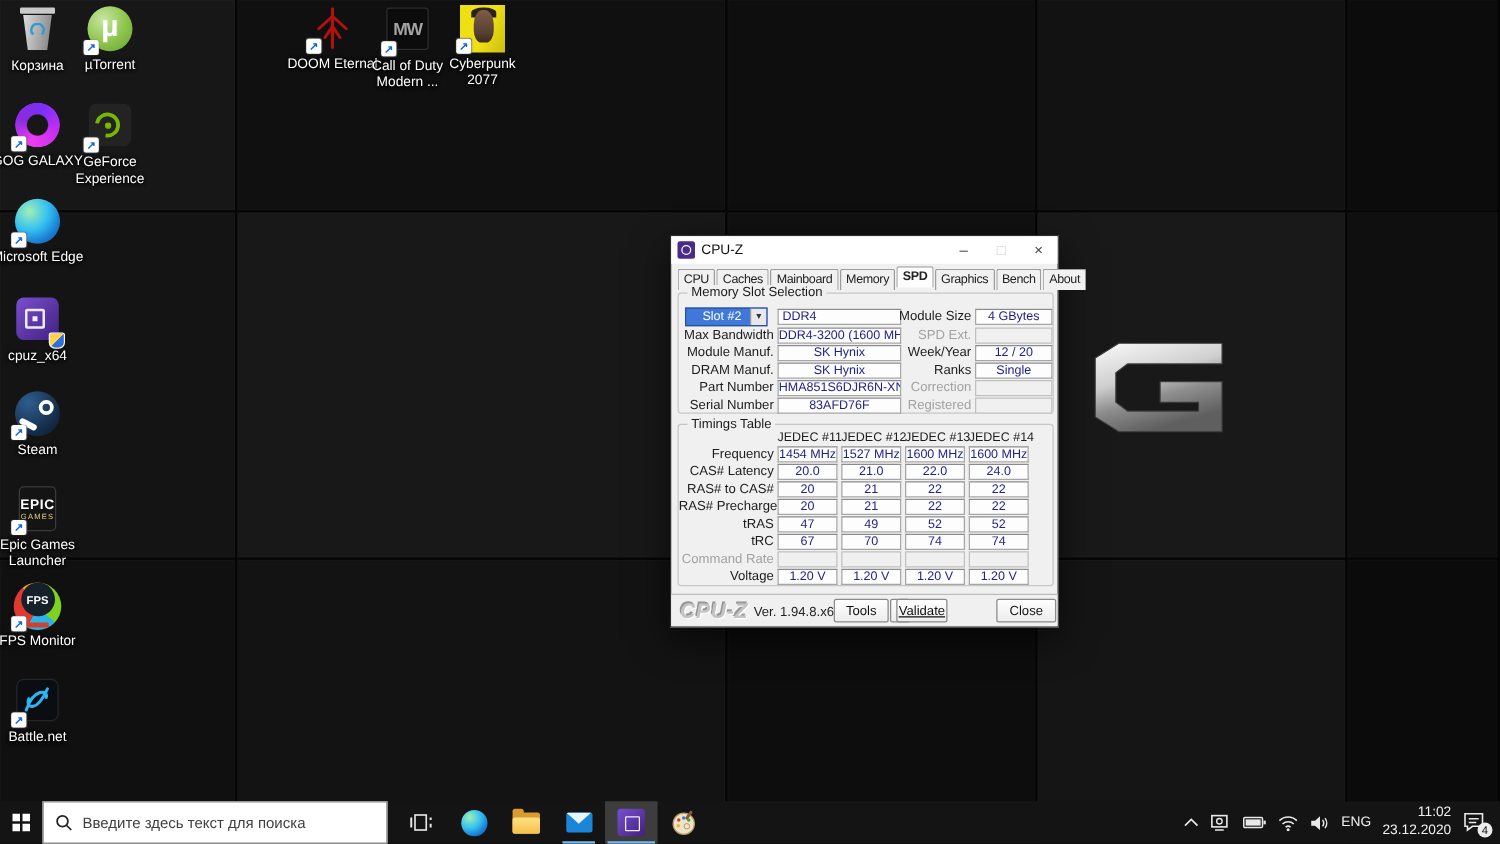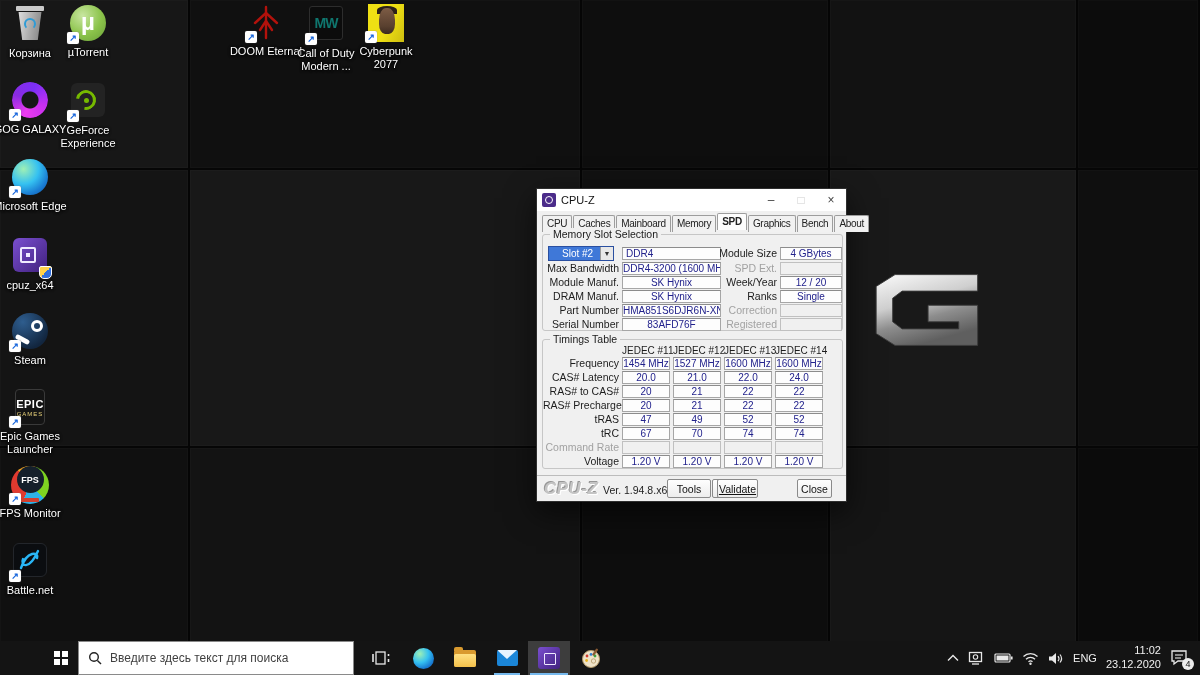--- a/index.html
+++ b/index.html
@@ -71,21 +71,21 @@
   .art-fps { width:38px; height:38px; margin:0 auto; border-radius:50%;
     background:conic-gradient(from -90deg,#e03a2f 0 14%,#f5a623 14% 30%,#7ed321 30% 62%,#2db3e8 62% 82%,#e03a2f 82% 100%);
     display:flex; justify-content:center; }
   .art-fps .c { width:27px; height:27px; border-radius:50%; background:#15202b; color:#fff; font-size:9px; font-weight:bold;
     display:flex; align-items:center; justify-content:center; }
 
   .art-bnet { width:34px; height:34px; margin:2px auto; border-radius:6px; background:#0b0d10; border:1px solid #23262b; }
 
   .art-mw { width:34px; height:34px; margin:2px auto; border-radius:3px; background:#0c0c0c; border:1px solid #2d2d2d;
     display:flex; align-items:center; justify-content:center; }
-  .art-mw .t { color:#0f766e; font-weight:bold; font-size:14px; letter-spacing:-1px; }
+  .art-mw .t { color:#a3a3a3; font-weight:bold; font-size:14px; letter-spacing:-1px; }
 
   .art-cp { width:36px; height:38px; margin:0 auto; background:linear-gradient(115deg,#efe013 55%,#cdbd10); position:relative; overflow:hidden; }
   .art-cp .face { position:absolute; left:11px; top:4px; width:16px; height:26px; border-radius:45% 45% 38% 38%;
     background:linear-gradient(#7d5c45,#59402f 70%,#3c2b20); }
   .art-cp .hair { position:absolute; left:9px; top:2px; width:20px; height:8px; border-radius:50% 50% 0 0; background:#2c2119; }
 
   
   .win { position:absolute; left:536px; top:188px; width:311px; height:314px; background:#f0f0f0;
     border:1px solid #2e2e2e; box-shadow:0 10px 28px rgba(0,0,0,0.6); font-size:10.5px; color:#111; }
   .tbar { height:22px; background:#fff; display:flex; align-items:center; padding-left:5px; }
@@ -122,25 +122,25 @@
 
   .foot { position:absolute; left:0; right:0; bottom:0; height:26px; border-top:1px solid #bcbcbc; background:#f0f0f0; }
   .foot .logo { position:absolute; left:7px; top:3px; font-size:17px; font-weight:bold; font-style:italic; color:#c4c4c4;
     text-shadow:1px 1px 0 #fff, -1px -1px 0 #969696; letter-spacing:0.5px; }
   .foot .ver { position:absolute; left:66px; top:8px; font-size:10.5px; color:#222; }
   .btn { position:absolute; top:3px; height:19px; background:linear-gradient(#fefefe,#ededed); border:1px solid #8a8a8a;
     border-radius:2px; font-size:10.5px; color:#111; display:flex; align-items:center; justify-content:center; }
   .btn.tools { left:130px; width:44px; }
   .btn.tarrow { left:175px; width:16px; font-size:7px; }
   .btn.validate { left:180px; width:41px;text-decoration:underline; }
-  .btn.close { left:260px; width:35px;text-align:right; }
+  .btn.close { left:260px; width:48px;text-align:right; }
 
   
   .taskbar { position:absolute; left:0; bottom:0; width:1200px; height:34px; background:#141414;
-    display:flex; align-items:stretch; z-index:50;padding-left:44px; }
+    display:flex; align-items:stretch; z-index:50; }
   .tb-start { width:34px; display:flex; align-items:center; justify-content:center; }
   .winlogo { width:14px; height:14px; display:grid; grid-template-columns:6px 6px; grid-template-rows:6px 6px; gap:1.5px; }
   .winlogo i { background:#fff; }
   .tb-search { width:276px; background:#fff; border:1px solid #8a8a8a; display:flex; align-items:center; padding-left:9px; gap:8px; }
   .tb-search input { border:none; outline:none; background:transparent; font-size:12px; width:220px;
     font-family:"Liberation Sans",sans-serif; color:#222; }
   .tb-search input::placeholder { color:#3f3f3f; opacity:1; }
   .tcell { width:42px; display:flex; align-items:center; justify-content:center; position:relative; }
   .tcell.open::after { content:""; position:absolute; bottom:0; left:8px; right:8px; height:2px; background:#76b9ed; }
   .tcell.active { background:#3d3d3d; }

